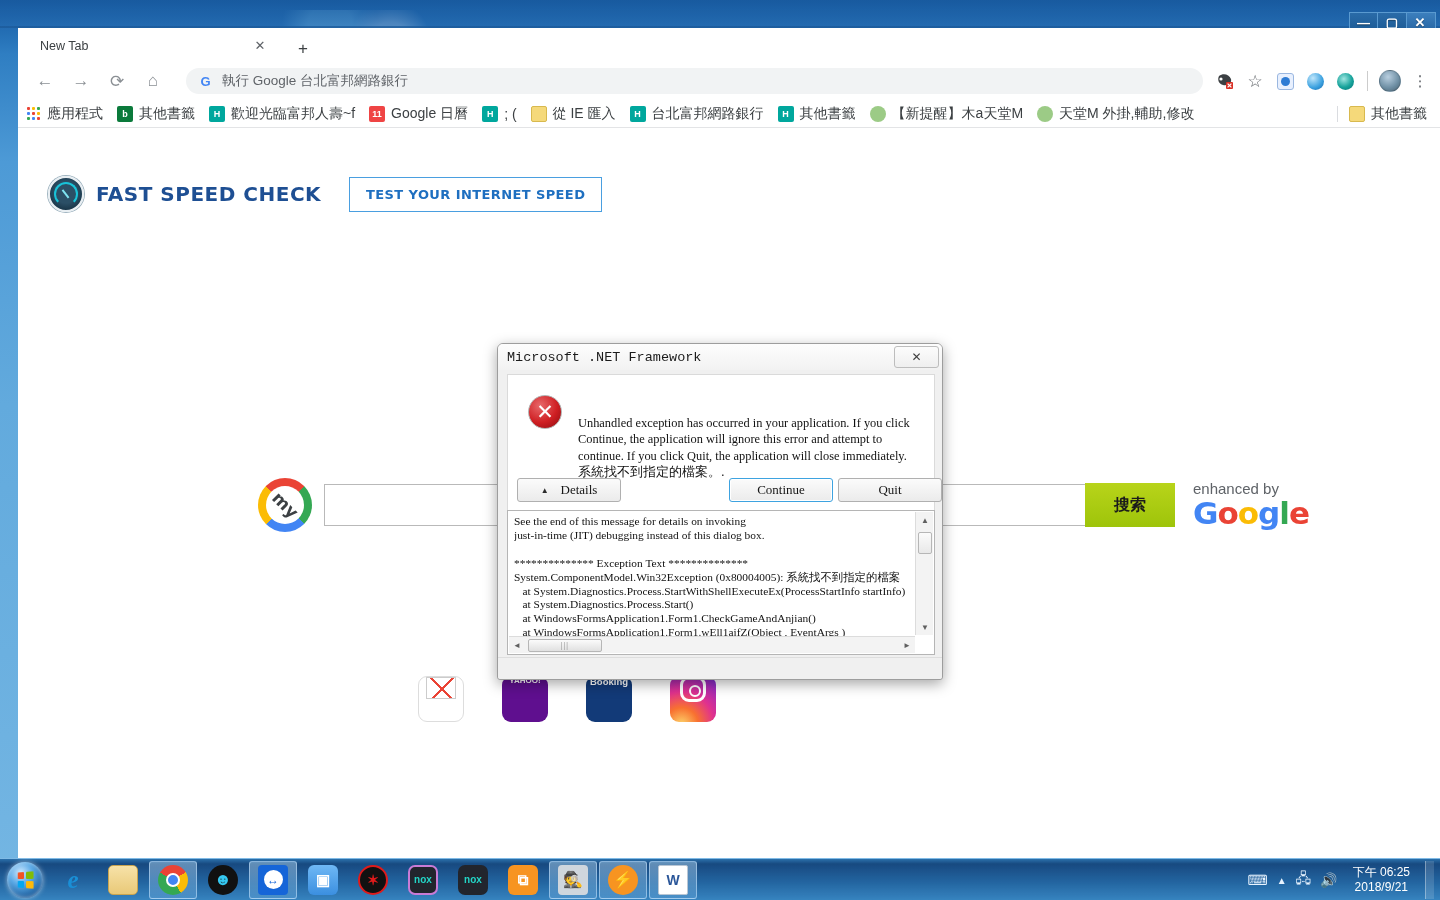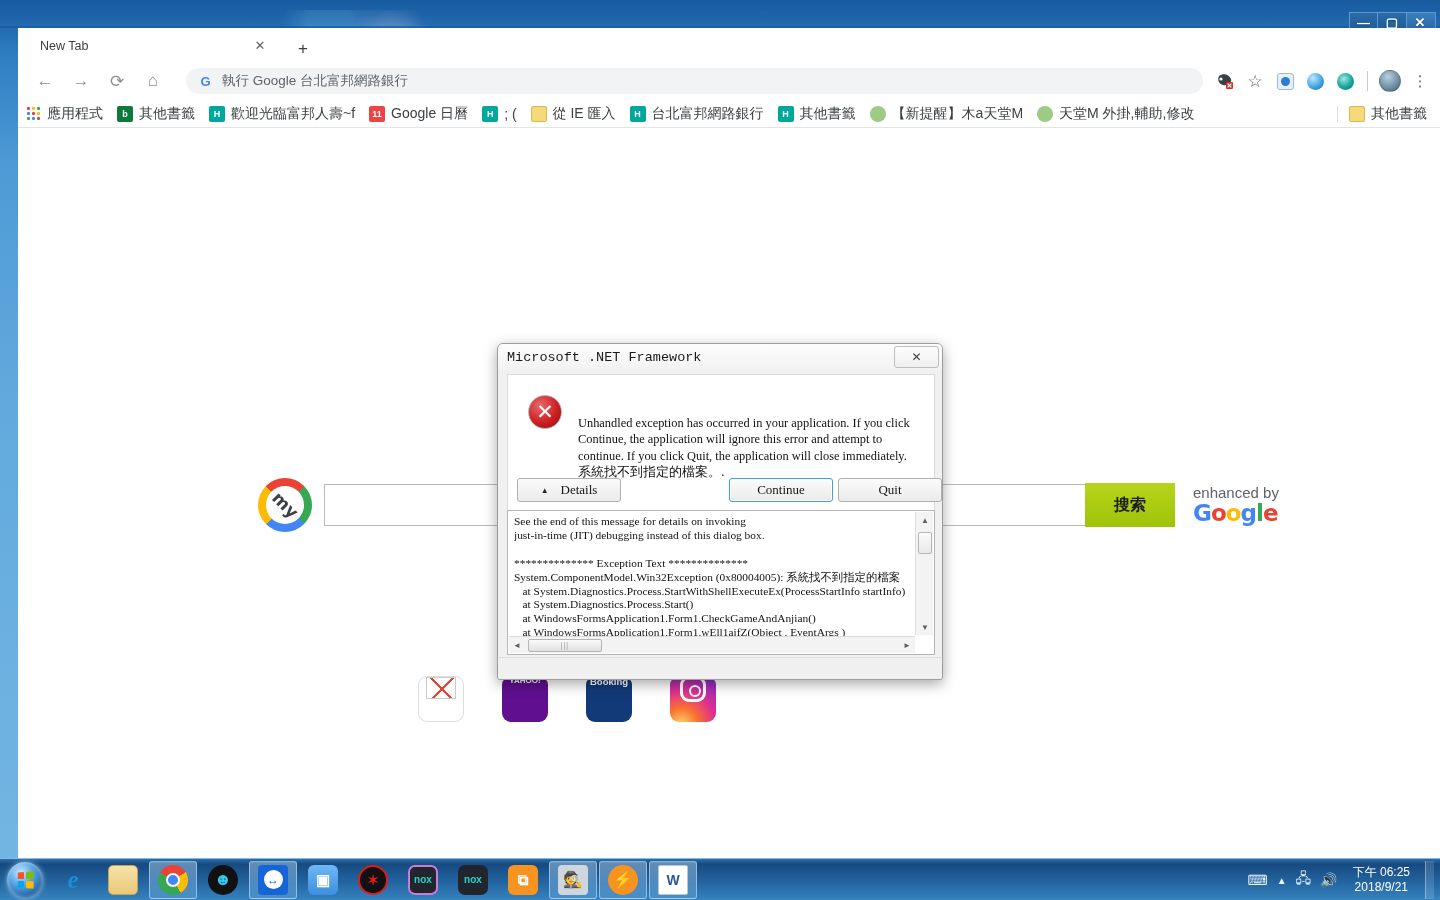--- a/index.html
+++ b/index.html
@@ -192,21 +192,21 @@
     width: 90px; height: 44px; margin-left: -1px; border: none;
     background: linear-gradient(180deg,#b8d41a,#9ec40a);
     color: #1b1b1b; font-size: 16px; cursor: pointer;
     font-family: "DejaVu Sans", sans-serif;
     font-weight: bold;
   }
   .enhanced {
     margin-left: 18px; line-height: 1.05;
   }
   .enh-top { font-size: 15px; color: #5f6368; }
-  .enh-g { font-size: 23px; font-weight: bold; font-family: "DejaVu Sans", sans-serif; letter-spacing:-1px;}
+  .enh-g { font-size: 31px; font-weight: bold; font-family: "DejaVu Sans", sans-serif; letter-spacing:-1px;}
   .enh-g .b { color:#4285f4 } .enh-g .r { color:#ea4335 }
   .enh-g .y { color:#fbbc05 } .enh-g .g { color:#34a853 }
 
   .shortcuts {
     position: absolute; left: 400px; top: 548px; display: flex; gap: 38px; align-items: center;
   }
   .sc {
     width: 46px; height: 46px; border-radius: 9px; cursor: pointer; flex: none;
     display: flex; align-items: flex-start; justify-content: center;
     font-size: 10px; font-weight: bold; color: #fff; overflow: hidden;
@@ -532,20 +532,28 @@
       <div class="bm-div"></div>
 
       <div class="bm" style="margin-right:6px">
         <span class="bm-ico" style="background:#f5d97a;border:1px solid #d8b94e"></span>
         <span class="bm-label">其他書籤</span>
       </div>
     </div>
 
     <div class="page">
 
+      <div class="fsc-bar">
+        <div class="fsc-logo">
+          <div class="dial"></div>
+          <div class="needle"></div>
+        </div>
+        <div class="fsc-name">FAST SPEED CHECK</div>
+        <div class="fsc-btn">TEST YOUR INTERNET SPEED</div>
+      </div>
 
       <div class="search-row">
         <div class="my-logo">
           <div class="my-ring"></div>
           <div class="my-hole">
             <span class="my-text">my</span>
           </div>
         </div>
         <input class="search-input" type="text" value="" placeholder="" style="">
         <button class="search-btn">搜索</button>

